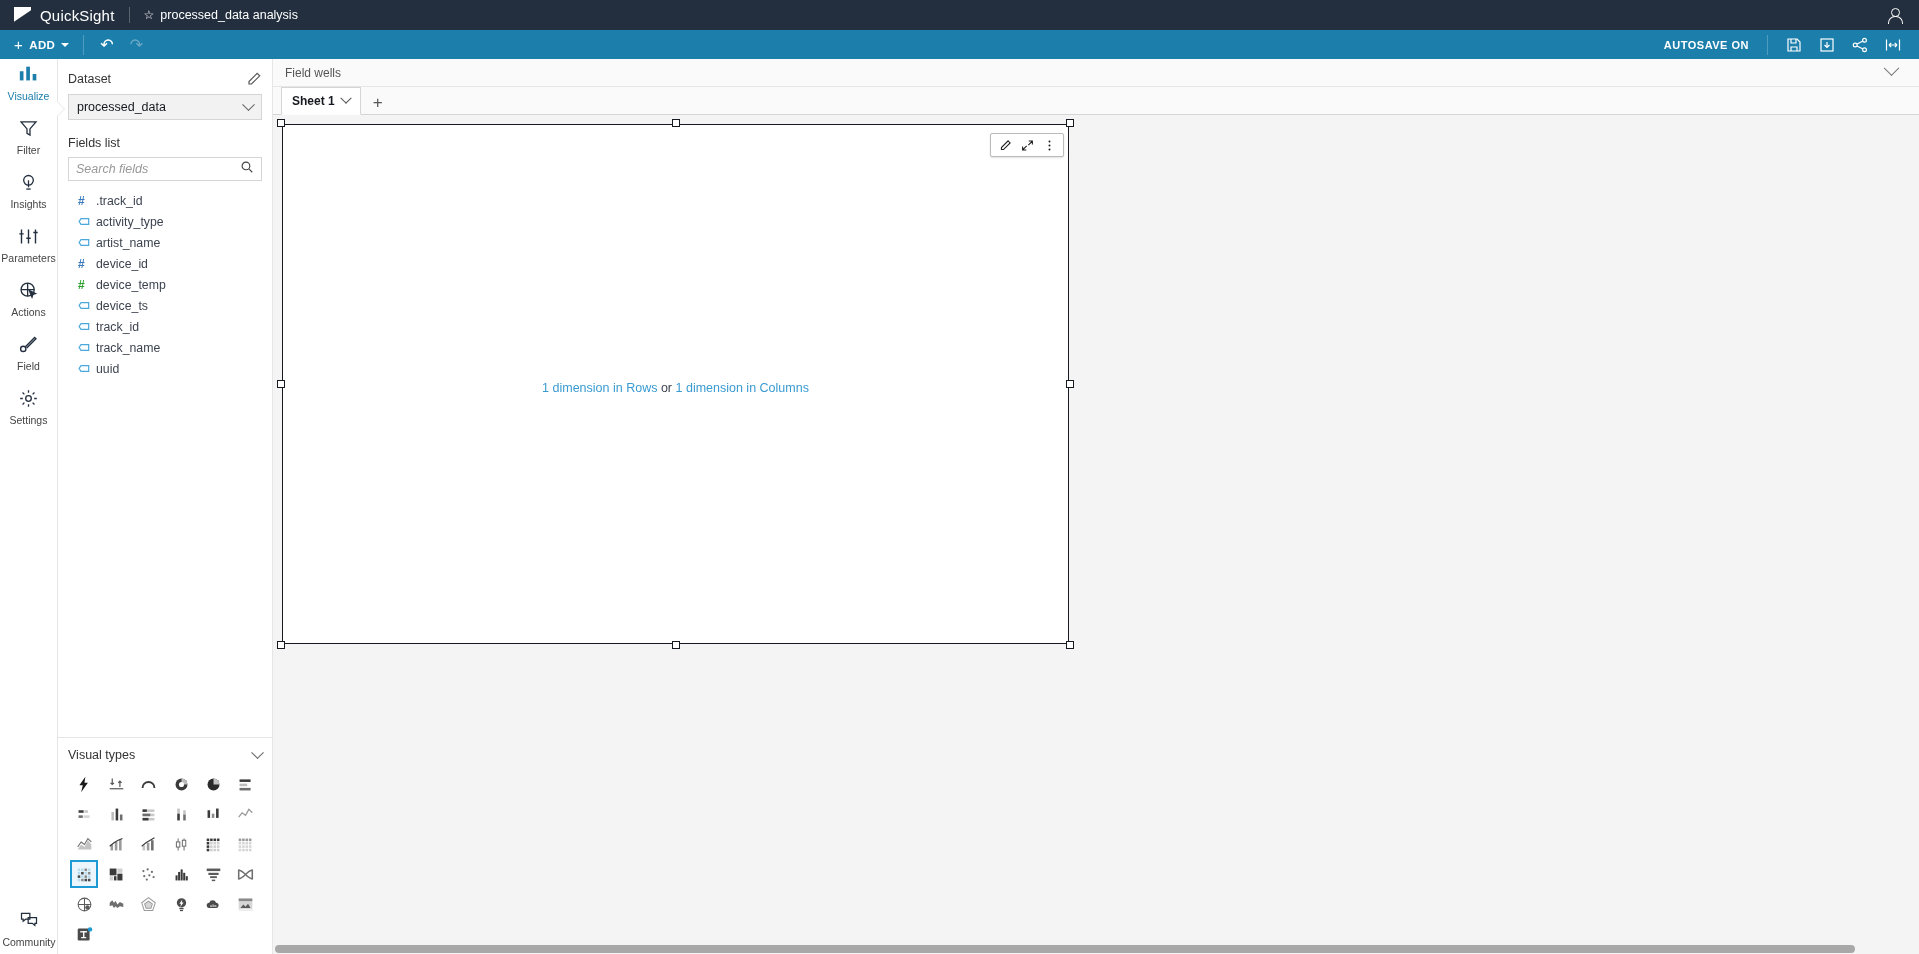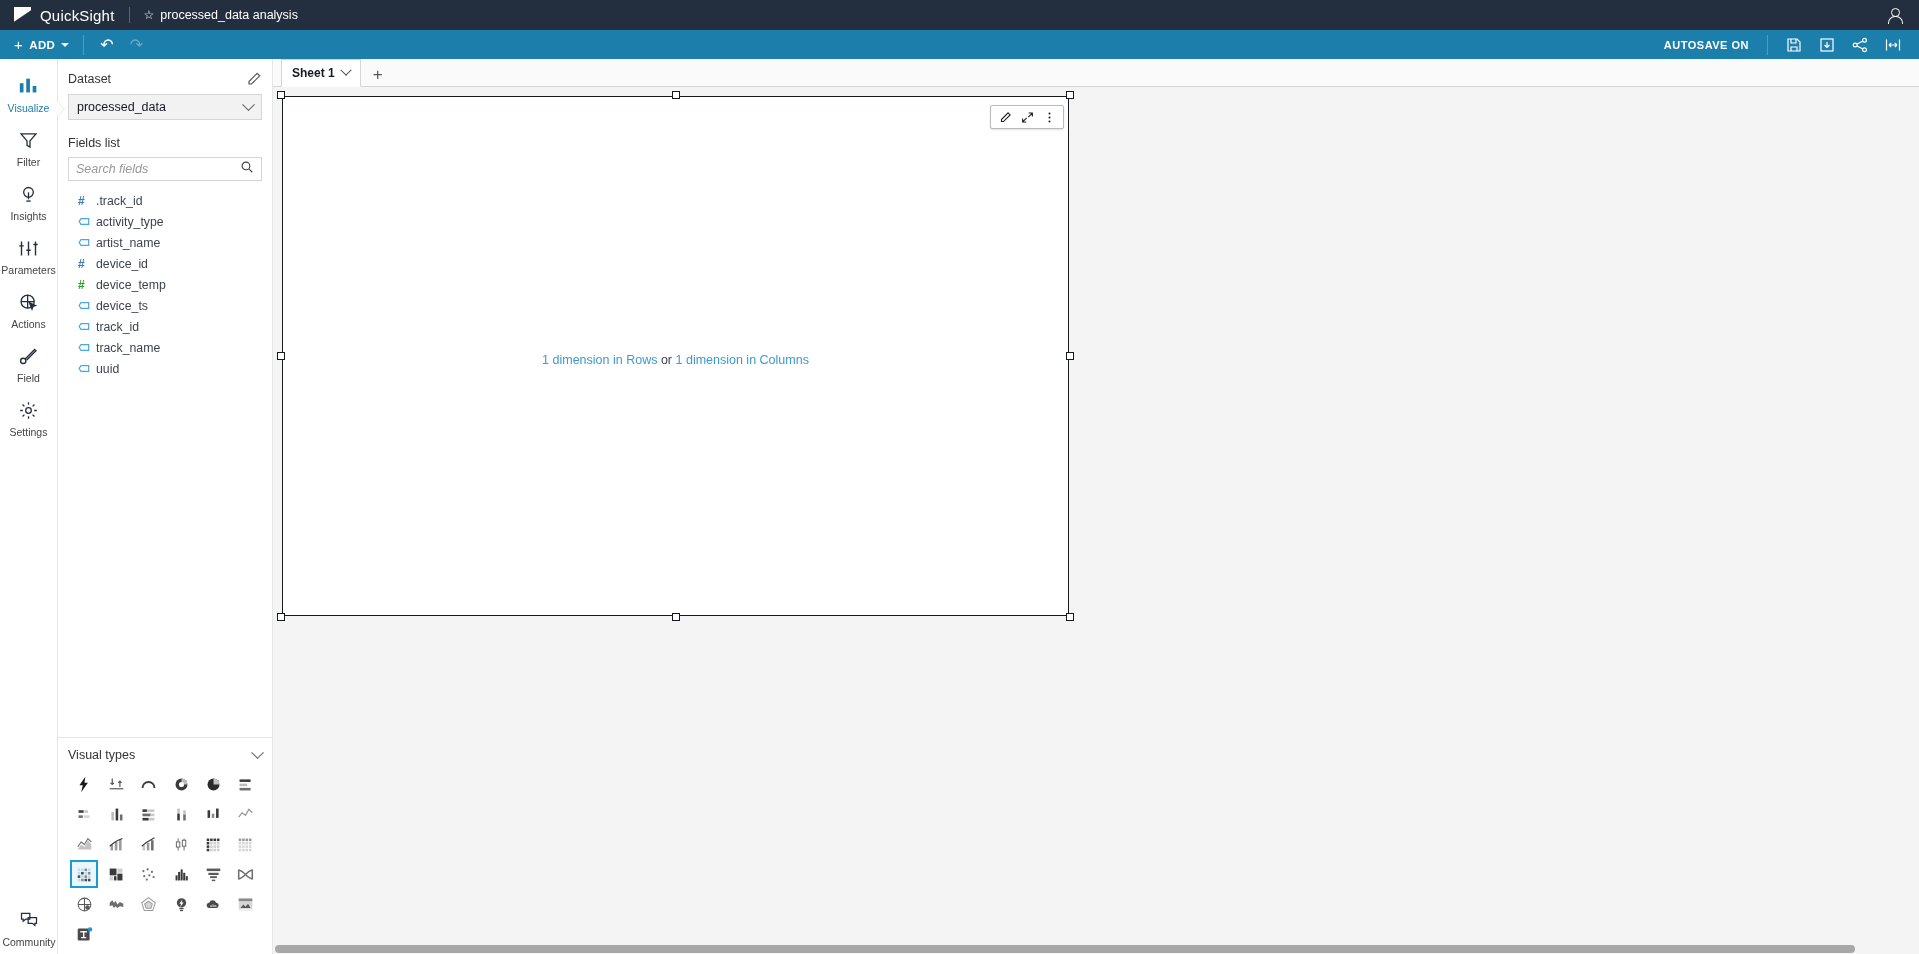--- a/index.html
+++ b/index.html
@@ -69,21 +69,21 @@
   .tb-icon { width: 16px; height: 16px; cursor: pointer; }
   .tb-icon svg { display: block; }
 
   
   .main { display: flex; height: calc(954px - 59px); }
 
   
   .leftnav {
     width: 58px; background: #fff; border-right: 1px solid #e6e6e6;
     display: flex; flex-direction: column; align-items: center;
-    padding-top: 14px; position: relative; flex: 0 0 58px;
+    padding-top: 2px; position: relative; flex: 0 0 58px;
   }
   .nav-item {
     width: 58px; display: flex; flex-direction: column; align-items: center;
     margin-bottom: 13px; cursor: pointer; text-decoration: none;
   }
   .nav-ico { height: 26px; display: flex; align-items: center; justify-content: center; }
   .nav-label { font-size: 10.5px; color: #444; margin-top: 3px; white-space: nowrap; }
   .nav-item.active .nav-label { color: #1c7eab; }
   .nav-arrow {
     position: absolute; left: 56px; top: 42px;
@@ -747,20 +747,25 @@
               <rect x="6" y="13" width="6" height="1.4" fill="#fff"></rect>
               <circle cx="16.5" cy="4" r="2.6" fill="#1c9ad6"></circle>
             </svg>
         </div>
 
       </div>
     </div>
   </div>
 
   <div class="content">
+    <div class="fieldwells">
+      <span class="fw-label">Field wells</span>
+      <span class="fw-spacer"></span>
+      <span class="fw-chev"></span>
+    </div>
 
     <div class="sheetbar">
       <div class="sheet-tab">
         <span class="sheet-name">Sheet 1</span>
         <span class="sheet-chev"></span>
       </div>
       <div class="add-sheet">+</div>
     </div>
 
     <div class="canvas">

